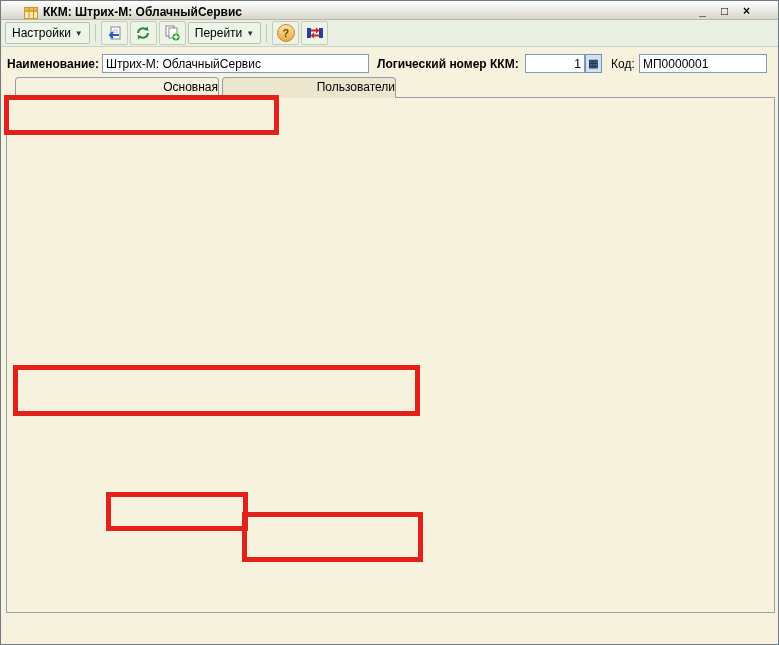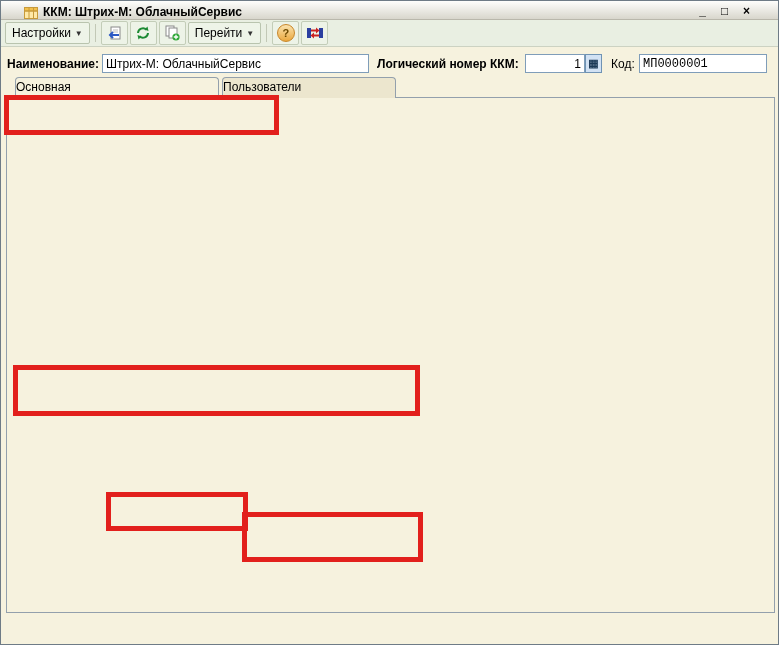--- a/index.html
+++ b/index.html
@@ -30,21 +30,21 @@
   .inp.num{text-align:right}
   .sbtn{position:absolute;width:18px;height:19px;box-sizing:border-box;border:1px solid #6f93b4;background:#d2e2f4;
         color:#1c3a57;font:bold 10px "Liberation Sans",sans-serif;display:flex;align-items:center;justify-content:center}
   .sbtn.pale{border-color:#b7c8d9;background:#e9eef2;color:#9fb2c4}
   .cb{position:absolute;width:13px;height:13px;box-sizing:border-box;border:1px solid #84a0ba;background:#fff;
       font-size:12px;line-height:10px;text-align:center;color:#2f6b34;font-weight:bold}
   .cb.d{border-color:#bac8d7;background:#f6f2de}
   .grp{position:absolute;border:1px solid #c9c4ab}
   .gcap{position:absolute;top:-8px;left:5px;background:#f6f2de;padding:0 4px;font-weight:bold;color:#9a3b33;line-height:14px;white-space:nowrap}
   .tab{position:absolute;top:76px;height:21px;box-sizing:border-box;border:1px solid #93a0ac;border-bottom:none;
-       border-radius:4px 4px 0 0;background:#ece6ce;text-align:left;line-height:19px;z-index:2}
+       border-radius:4px 4px 0 0;background:#ece6ce;text-align:right;line-height:19px;z-index:2}
   .tab.active{background:#f6f2de;height:22px;z-index:4}
   .panel{position:absolute;left:5px;top:96px;width:769px;height:516px;border:1px solid #93a0ac;background:#f6f2de;box-sizing:border-box;z-index:1}
   .btn{position:absolute;box-sizing:border-box;border:1px solid #6f93b4;background:linear-gradient(#e6effc,#c9dcf4);
        display:flex;align-items:center;justify-content:center;color:#000}
   .btn.focus{border:2px solid #35598a;outline:1px dotted #444;outline-offset:-4px}
   .mark{position:absolute;border:5px solid #e2201c;z-index:30;pointer-events:none}
   .footer{position:absolute;left:0;bottom:2px;right:0;height:27px;background:#e9f2e3;border-top:1px solid #ccd4c4;
           display:flex;align-items:center;justify-content:flex-end;padding:0 8px;box-sizing:border-box}
   .fbtn{padding:0 11px;line-height:25px}
   .fsep{width:1px;height:15px;background:#bfc6b4}
@@ -127,21 +127,21 @@
   </div>
 
   <span class="lbl b" style="left:6px;top:56px">Наименование:</span>
   <input class="inp" style="left: 101px; top: 53px; width: 267px;" readonly="" value="Штрих-М: ОблачныйСервис">
   <span class="lbl b" style="left:376px;top:56px">Логический номер ККМ:</span>
   <input class="inp num" style="left: 524px; top: 53px; width: 60px;" readonly="" value="1">
   <div class="sbtn" style="left:584px;top:53px;width:17px">
     <span style="font-size:11px;color:#1c3a57">▦</span>
   </div>
   <span class="lbl" style="left:610px;top:56px">Код:</span>
-  <input class="inp" style="left: 638px; top: 53px; width: 128px; font-family: Liberation Mono, monospace;" readonly="" value="МП0000001">
+  <input class="inp" style="left: 638px; top: 53px; width: 128px;" readonly="" value="МП0000001">
 
   <div class="tab active" style="left:14px;width:204px">Основная</div>
   <div class="tab" style="left:221px;width:174px">Пользователи</div>
 
   <div class="panel"></div>
 
   <span class="lbl b" style="left:12px;top:103px">Тип ККМ:</span>
   <input class="inp" style="left: 77px; top: 100px; width: 675px;" readonly="" value="Штрих-М: ОблачныйСервис">
   <div class="sbtn" style="left:751px;top:100px;width:17px">
     <span class="arr">▼</span>

